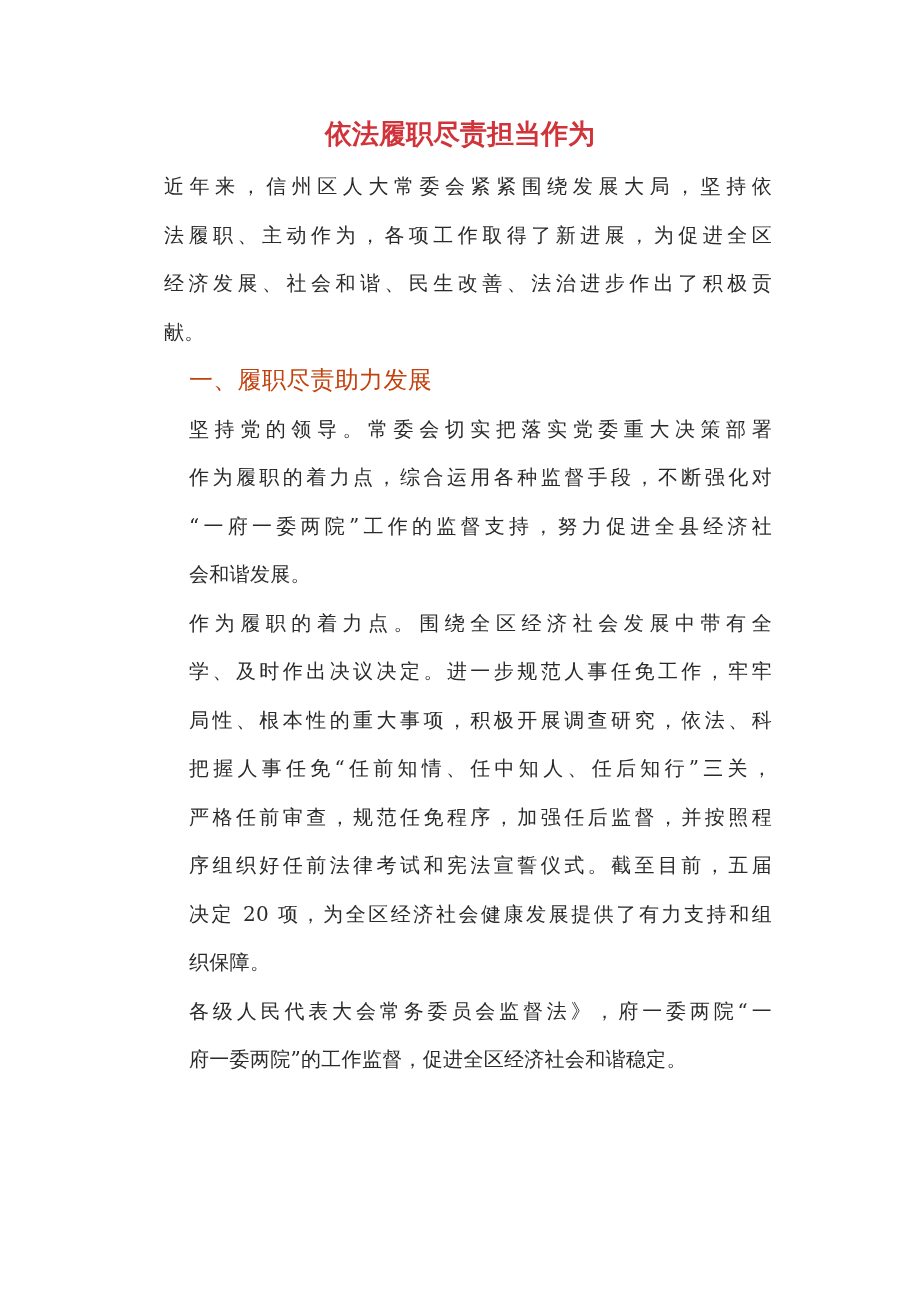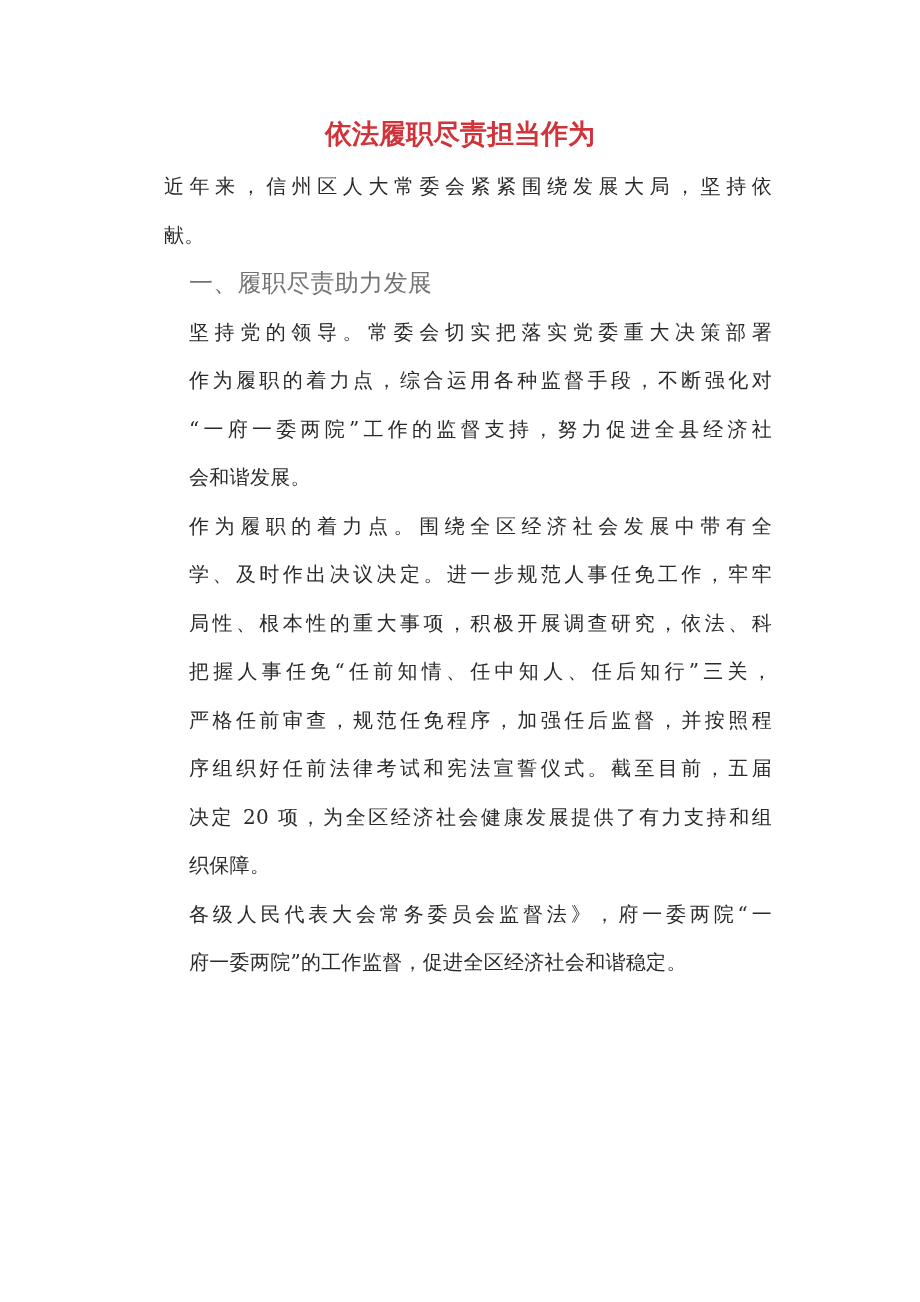--- a/index.html
+++ b/index.html
@@ -52,21 +52,21 @@
       word-break: break-all;
       letter-spacing: 0.3px;
     }
     .para.indent1 { text-indent: 24px; }
     .para.indent2 { text-indent: 49px; }
     .heading {
       margin: 0;
       font-size: 24px;
       line-height: 48.5px;
       text-indent: 49px;
-      color: #737373;
+      color: #c2410c;
       letter-spacing: 0.3px;
     }
     .line {
       display: block;
       white-space: nowrap;
       text-align-last: justify;
     }
     .line.last {
       text-align-last: left;
     }
@@ -74,20 +74,22 @@
 </head>
 <body>
 
 <div class="page">
   <div class="title">依法履职尽责担当作为</div>
 
   <div class="body-text">
 
     <p class="para indent1">
       <span class="line">近年来，信州区人大常委会紧紧围绕发展大局，坚持依</span>
+      <span class="line">法履职、主动作为，各项工作取得了新进展，为促进全区</span>
+      <span class="line">经济发展、社会和谐、民生改善、法治进步作出了积极贡</span>
       <span class="line last">献。</span>
     </p>
 
     <p class="heading">
       <span class="line last">一、履职尽责助力发展</span>
     </p>
 
     <p class="para indent2">
       <span class="line">坚持党的领导。常委会切实把落实党委重大决策部署</span>
       <span class="line">作为履职的着力点，综合运用各种监督手段，不断强化对</span>

